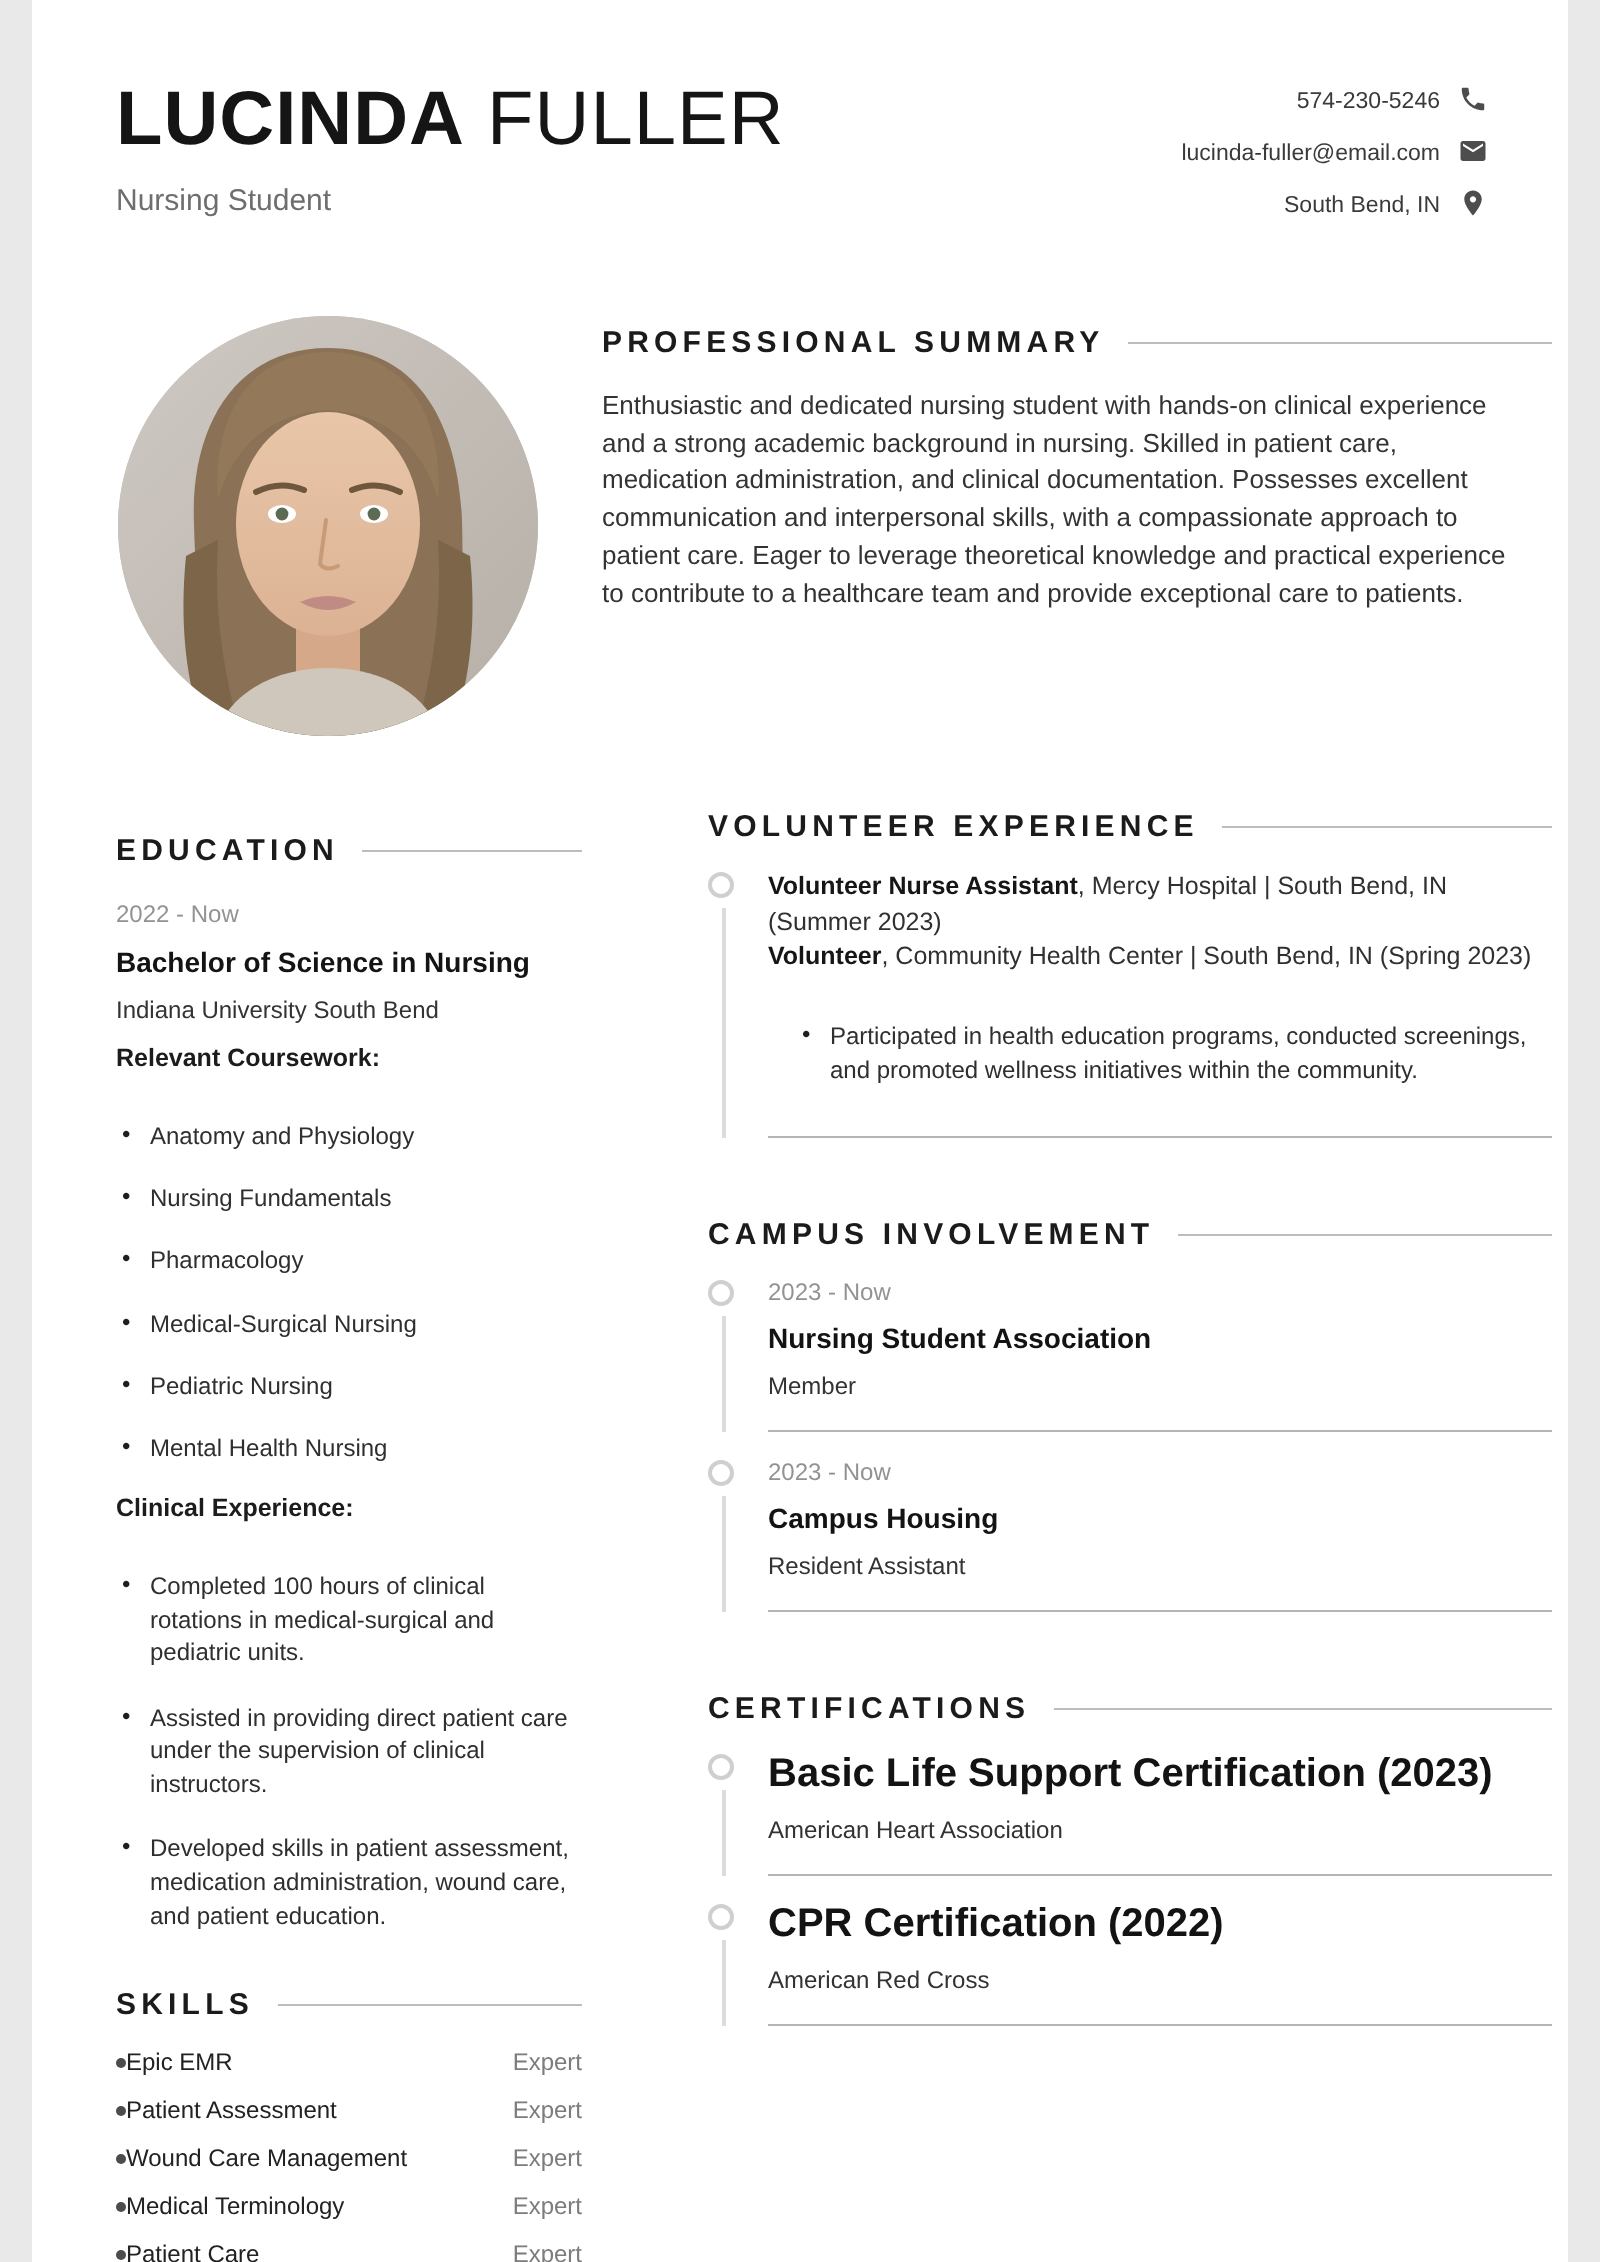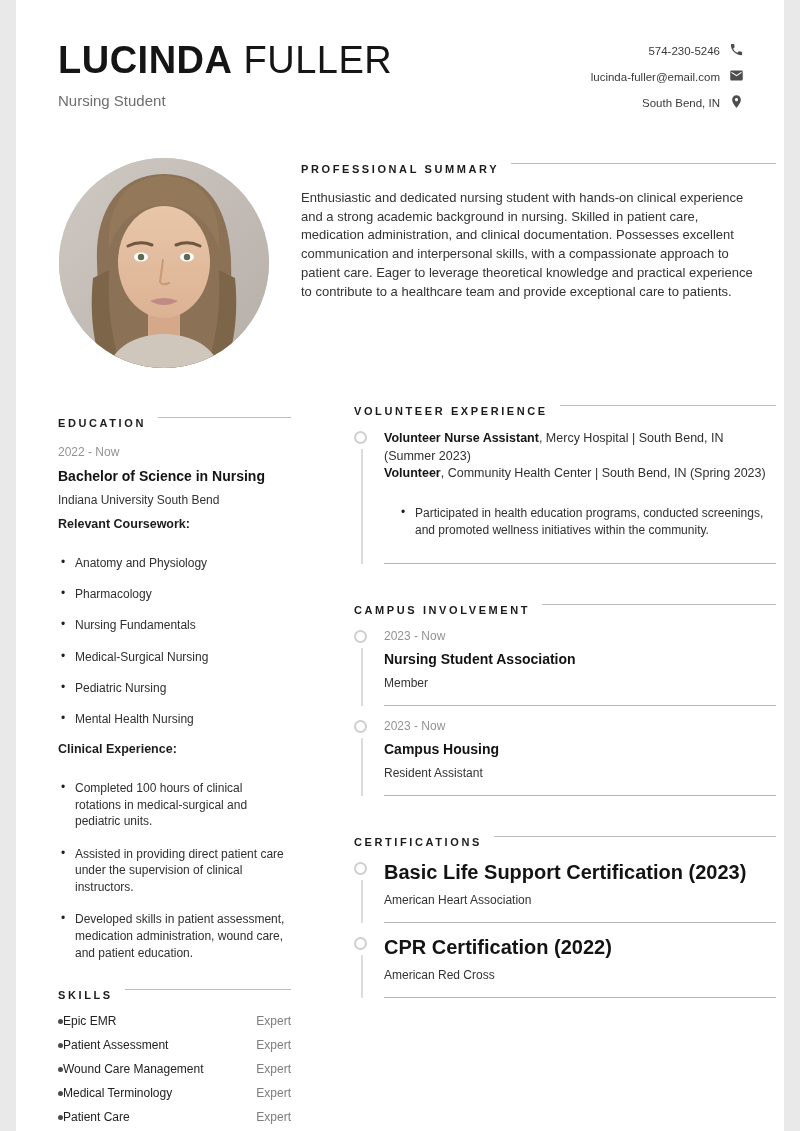--- a/index.html
+++ b/index.html
@@ -26,22 +26,22 @@
 
   
   .photo {
     position:absolute; left:43px; top:158px; width:210px; height:210px;
     border-radius:50%; overflow:hidden; background:#c9c4bf;
   }
   .photo svg { display:block; width:210px; height:210px; }
 
   
   .sec-header {
-    display:flex; align-items:flex-start; gap:12px;
-    font-size:11px; font-weight:700; letter-spacing:2.6px; color:#1b1b1b;
+    display:flex; align-items:center; gap:12px;
+    font-size:15px; font-weight:700; letter-spacing:2.6px; color:#1b1b1b;
     white-space:nowrap;
   }
   .sec-header::after { content:""; flex:1 1 auto; height:1px; background:#bdbdbd; }
 
   
   .summary { position:absolute; left:285px; top:163px; width:475px; }
   .summary p { margin-top:14px; font-size:13px; line-height:1.44; color:#333333; width:462px; }
 
   
   .left-col  { position:absolute; left:42px;  top:417px; width:233px; }
@@ -172,22 +172,22 @@
     <section>
       <div class="sec-header">
           <span>EDUCATION</span>
         </div>
       <div class="edu-period">2022 - Now</div>
       <div class="edu-degree">Bachelor of Science in Nursing</div>
       <div class="edu-school">Indiana University South Bend</div>
       <div class="sub-label">Relevant Coursework:</div>
       <ul class="dot-list coursework-list">
         <li>Anatomy and Physiology</li>
+        <li>Nursing Fundamentals</li>
         <li>Pharmacology</li>
-        <li>Nursing Fundamentals</li>
         <li>Medical-Surgical Nursing</li>
         <li>Pediatric Nursing</li>
         <li>Mental Health Nursing</li>
       </ul>
       <div class="sub-label">Clinical Experience:</div>
       <ul class="dot-list clinical-list">
         <li>Completed 100 hours of clinical rotations in medical-surgical and pediatric units.</li>
         <li>Assisted in providing direct patient care under the supervision of clinical instructors.</li>
         <li>Developed skills in patient assessment, medication administration, wound care, and patient education.</li>
       </ul>

